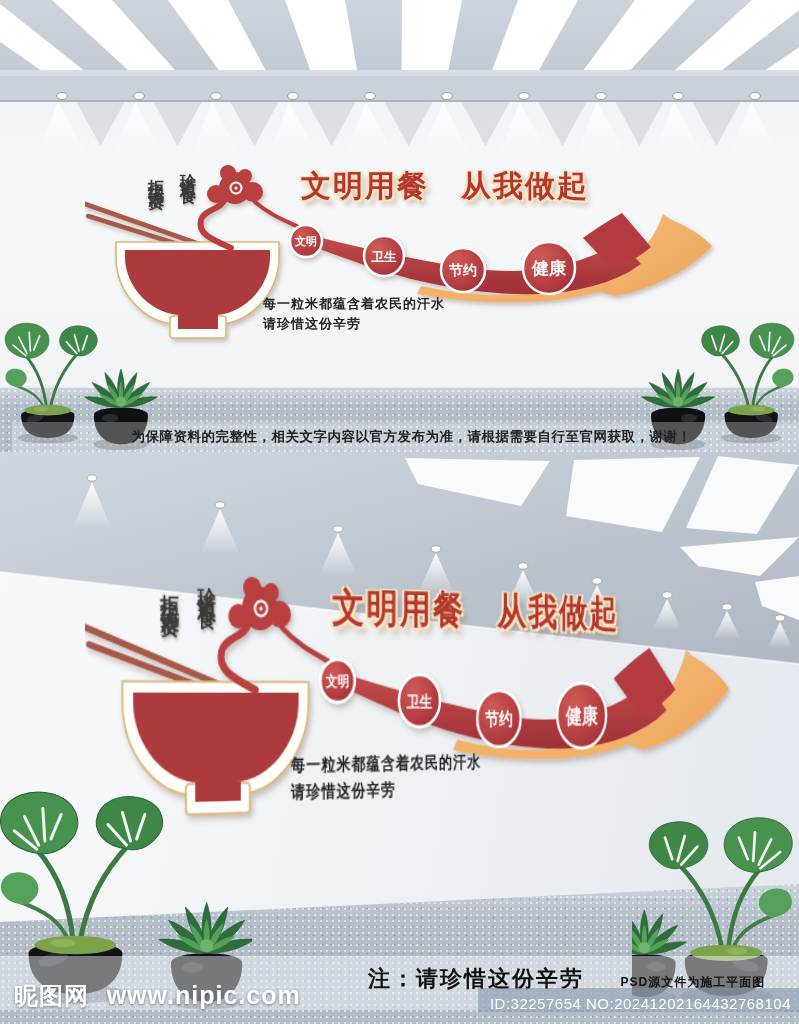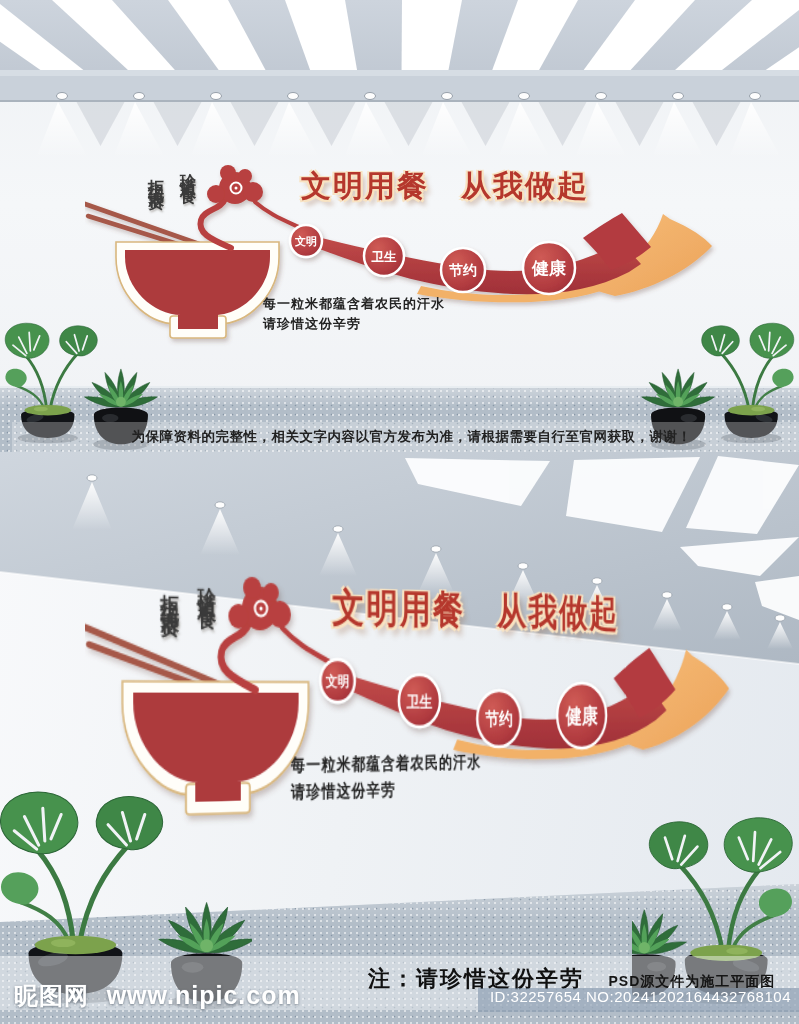--- a/index.html
+++ b/index.html
@@ -41,23 +41,23 @@
   .caption{position:absolute;left:178px;top:136px;font-size:13px;font-weight:700;
         color:#232323;line-height:20px;letter-spacing:1px;}
   
   .notice-bar{position:absolute;left:12px;top:422px;width:799px;height:30px;
         background:rgba(255,255,255,.28);display:flex;align-items:center;justify-content:center;}
   .notice-bar span{font-size:13.5px;font-weight:600;color:#222;letter-spacing:.5px;}
   .footer-band{position:absolute;left:0;top:504px;width:799px;height:54px;
         background:rgba(246,249,251,.45);}
   .note-line{position:absolute;left:368px;top:512px;white-space:nowrap;}
   .note-line .n1{font-size:22px;font-weight:700;color:#101010;letter-spacing:2px;}
-  .note-line .n2{font-size:14px;font-weight:700;color:#151515;margin-left:20px;letter-spacing:1px;}
+  .note-line .n2{font-size:12px;font-weight:700;color:#151515;margin-left:32px;letter-spacing:1px;}
   .id-bar{position:absolute;right:0;top:536px;height:24px;padding:0 8px 0 12px;
-        background:rgba(125,145,168,.55);display:flex;align-items:flex-start;}
+        background:rgba(125,145,168,.55);display:flex;align-items:flex-end;}
   .id-bar span{color:#fff;font-size:15px;letter-spacing:.5px;}
   .watermark{position:absolute;left:14px;top:528px;white-space:nowrap;color:#fff;
         font-weight:700;font-size:24px;letter-spacing:1px;
         text-shadow:0 1px 3px rgba(40,55,70,.65),0 0 1px rgba(255,255,255,.9);}
   .watermark .wm2{margin-left:10px;font-size:25px;}
   .plants{position:absolute;}
   .mirror{transform:scaleX(-1);}
 </style>
 </head>
 <body>

